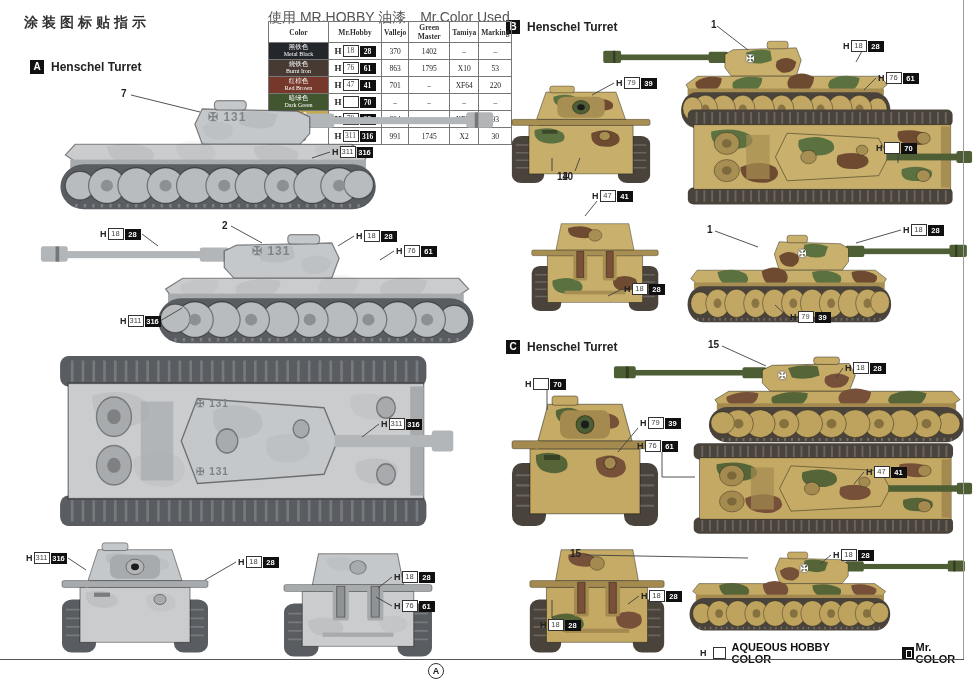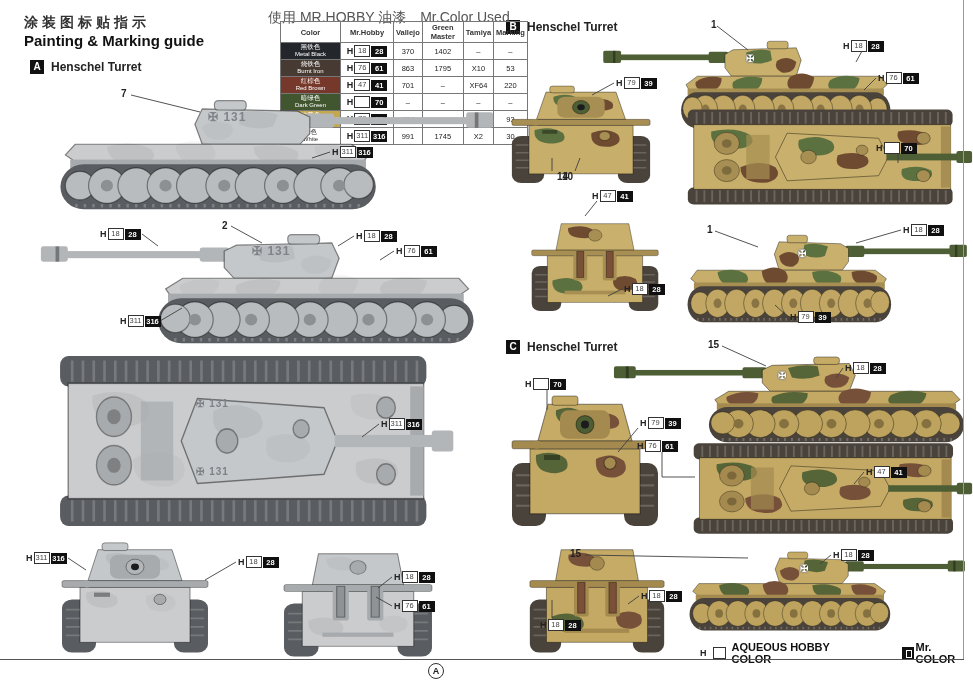--- a/index.html
+++ b/index.html
@@ -7,21 +7,21 @@
         font-family:"Liberation Sans", sans-serif;color:#222;}
   
   .title-zh{position:absolute;left:24px;top:14px;font-size:14px;font-weight:bold;letter-spacing:4px;color:#333;}
   .title-en{position:absolute;left:24px;top:32px;font-size:15px;font-weight:bold;color:#111;}
   
   .sect{position:absolute;display:flex;align-items:center;gap:7px;font-size:12px;font-weight:bold;color:#222;}
   .badge{display:inline-block;width:14px;height:14px;background:#111;color:#fff;font-size:10px;font-weight:bold;
          text-align:center;line-height:14px;}
   
   .tbl-cap{position:absolute;left:268px;top:9px;font-size:14px;color:#555;}
-  table.paint{position:absolute;left:280px;top:21px;border-collapse:collapse;font-size:7.5px;}
+  table.paint{position:absolute;left:268px;top:21px;border-collapse:collapse;font-size:7.5px;font-family:Liberation Serif, serif;}
   table.paint th,table.paint td{border:1px solid #777;text-align:center;padding:1px 2px;height:14px;}
   table.paint th{font-weight:bold;font-size:7.5px;color:#333;}
   td.swatch{width:55px;line-height:1.05;font-size:6.5px;}
   td.swatch .en{display:block;font-size:6px;}
   td.mrh{width:48px;}
   .hcell{display:flex;align-items:center;justify-content:center;gap:1px;}
   .ch{font-size:9px;font-weight:bold;color:#222;}
   .aq{display:inline-block;min-width:14px;height:10px;border:1px solid #333;background:#fff;color:#444;
       font-size:7.5px;line-height:10px;text-align:center;}
   .mc{display:inline-block;min-width:16px;height:11px;background:#101010;color:#fff;font-weight:bold;
@@ -193,21 +193,20 @@
       <polyline points="843,368 836,378"></polyline>
         <polyline points="662,452 662,477 695,477"></polyline>
       <polyline points="864,472 854,484"></polyline>
         <polyline points="831,555 820,564"></polyline>
       <polyline points="639,596 628,604"></polyline>
         <polyline points="552,618 552,600"></polyline>
     </g>
   </svg>
 
   <div class="title-zh">涂装图标贴指示</div>
-  <div class="title-en">Painting &amp; Marking guide</div>
   <div class="sect" style="left:30px;top:60px">
     <span class="badge">A</span>
     <span>Henschel Turret</span>
   </div>
   <div class="sect" style="left:506px;top:20px">
     <span class="badge">B</span>
     <span>Henschel Turret</span>
   </div>
   <div class="sect" style="left:506px;top:340px">
     <span class="badge">C</span>

